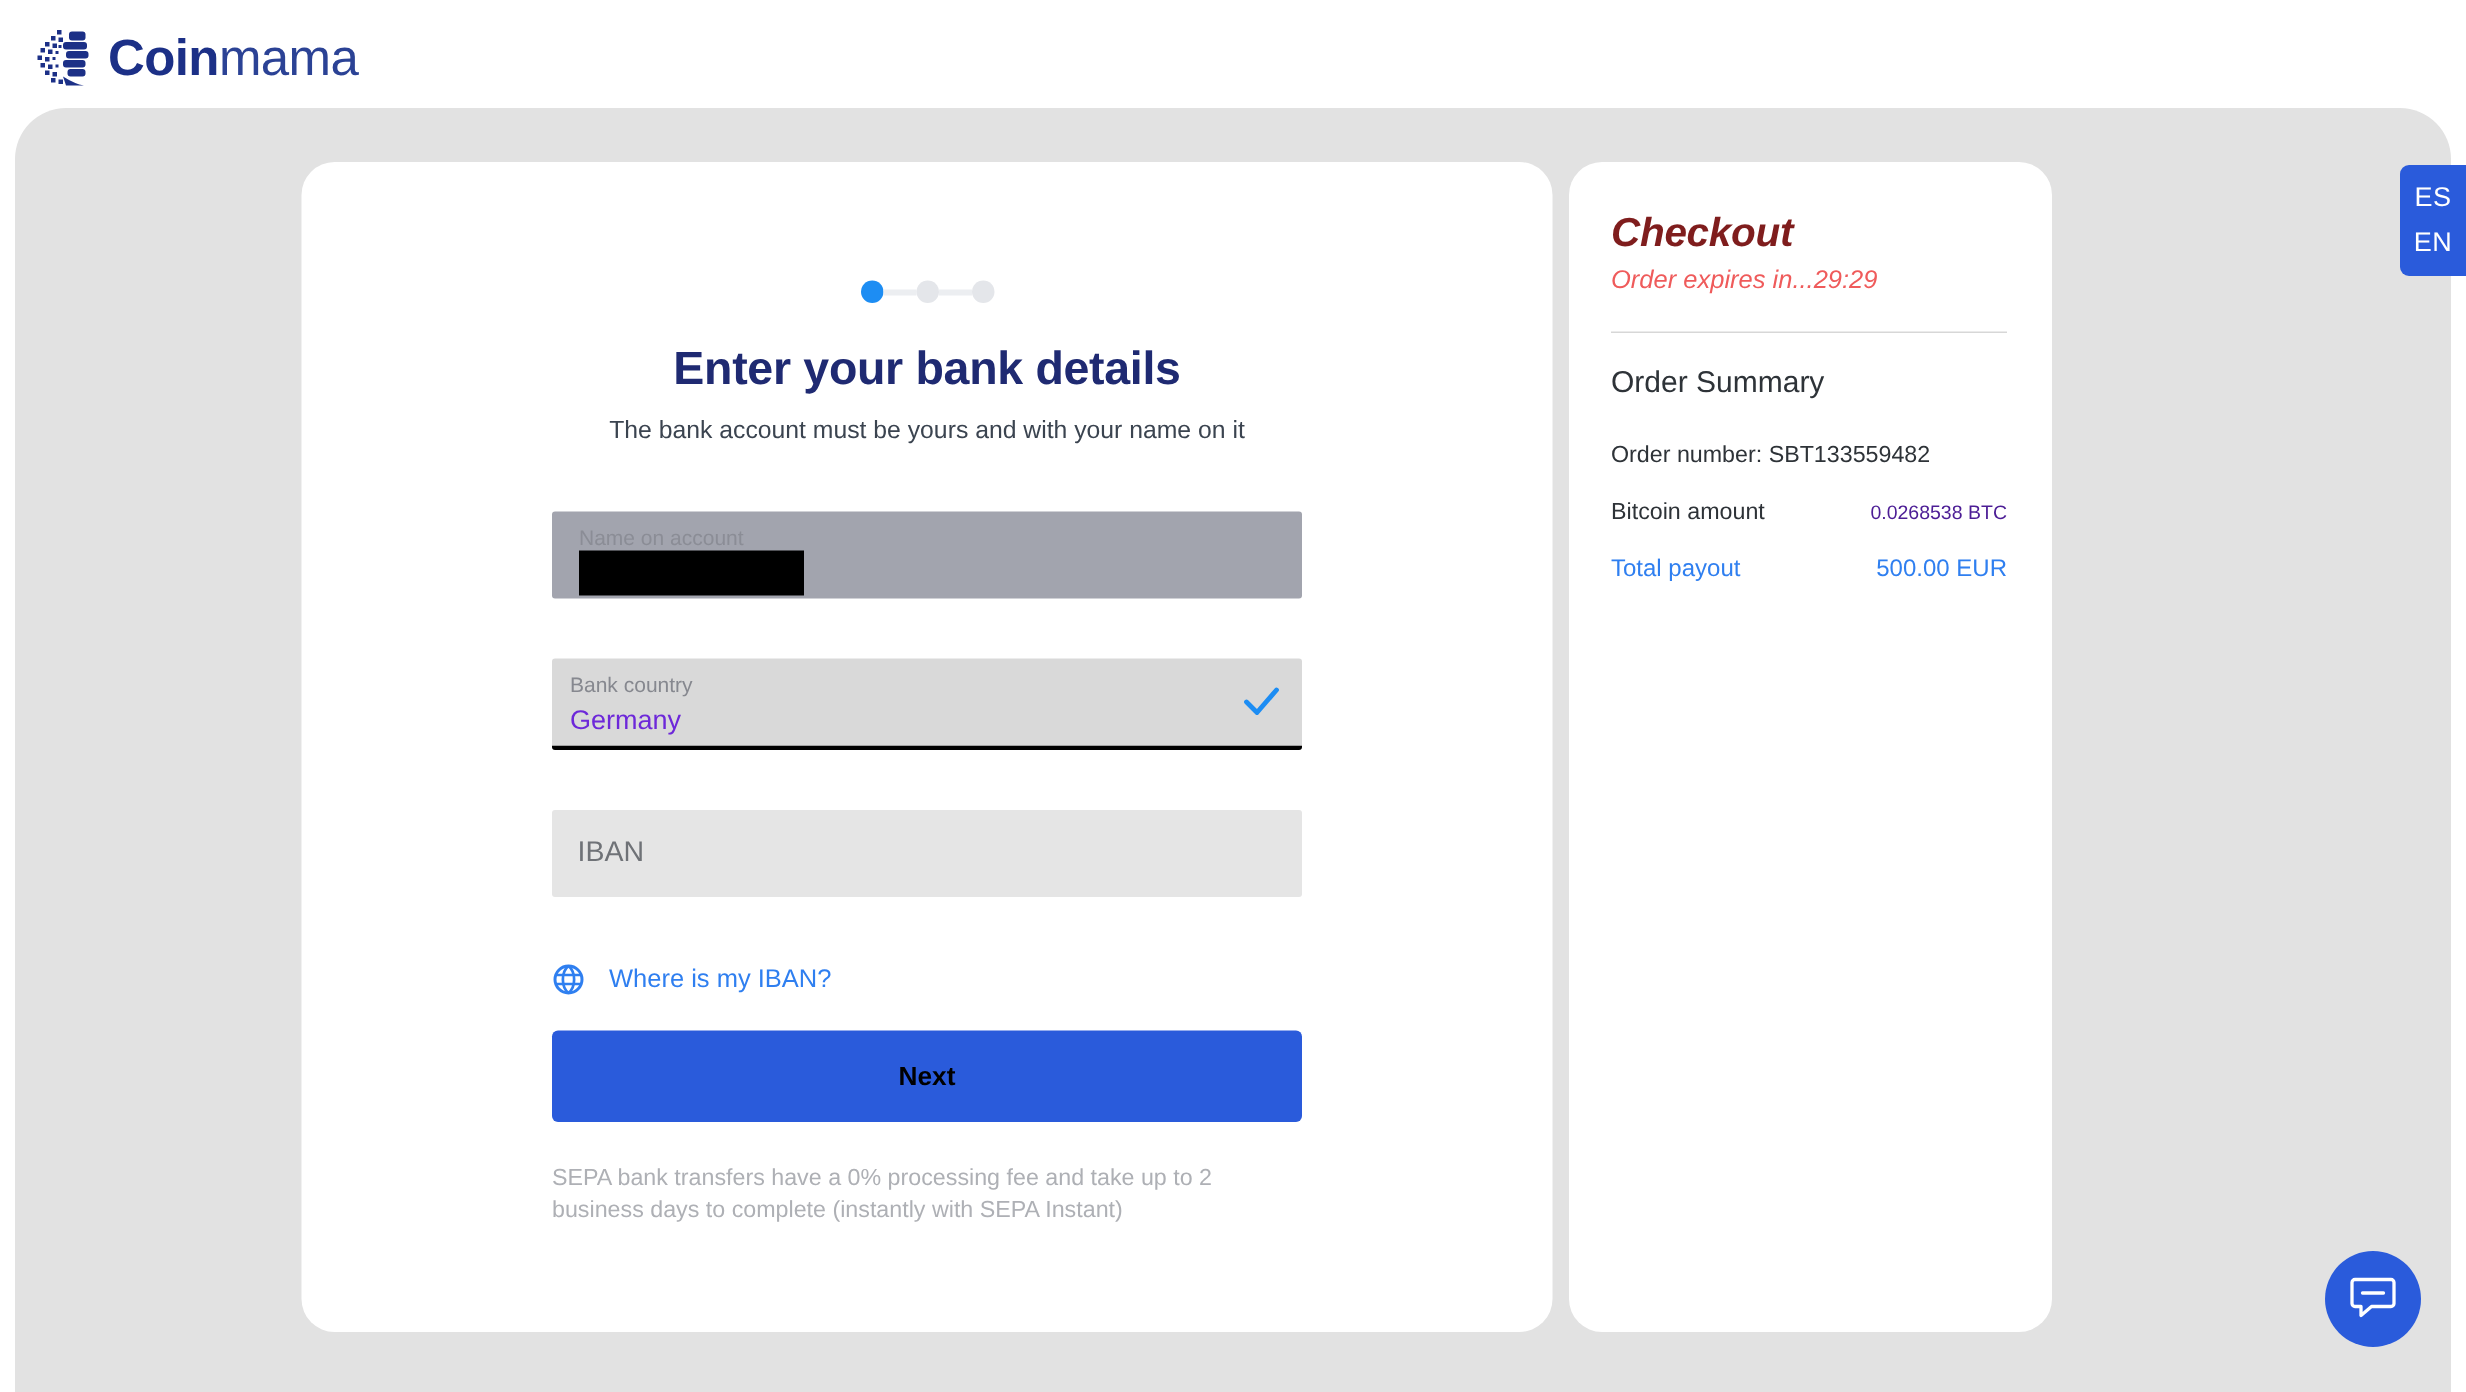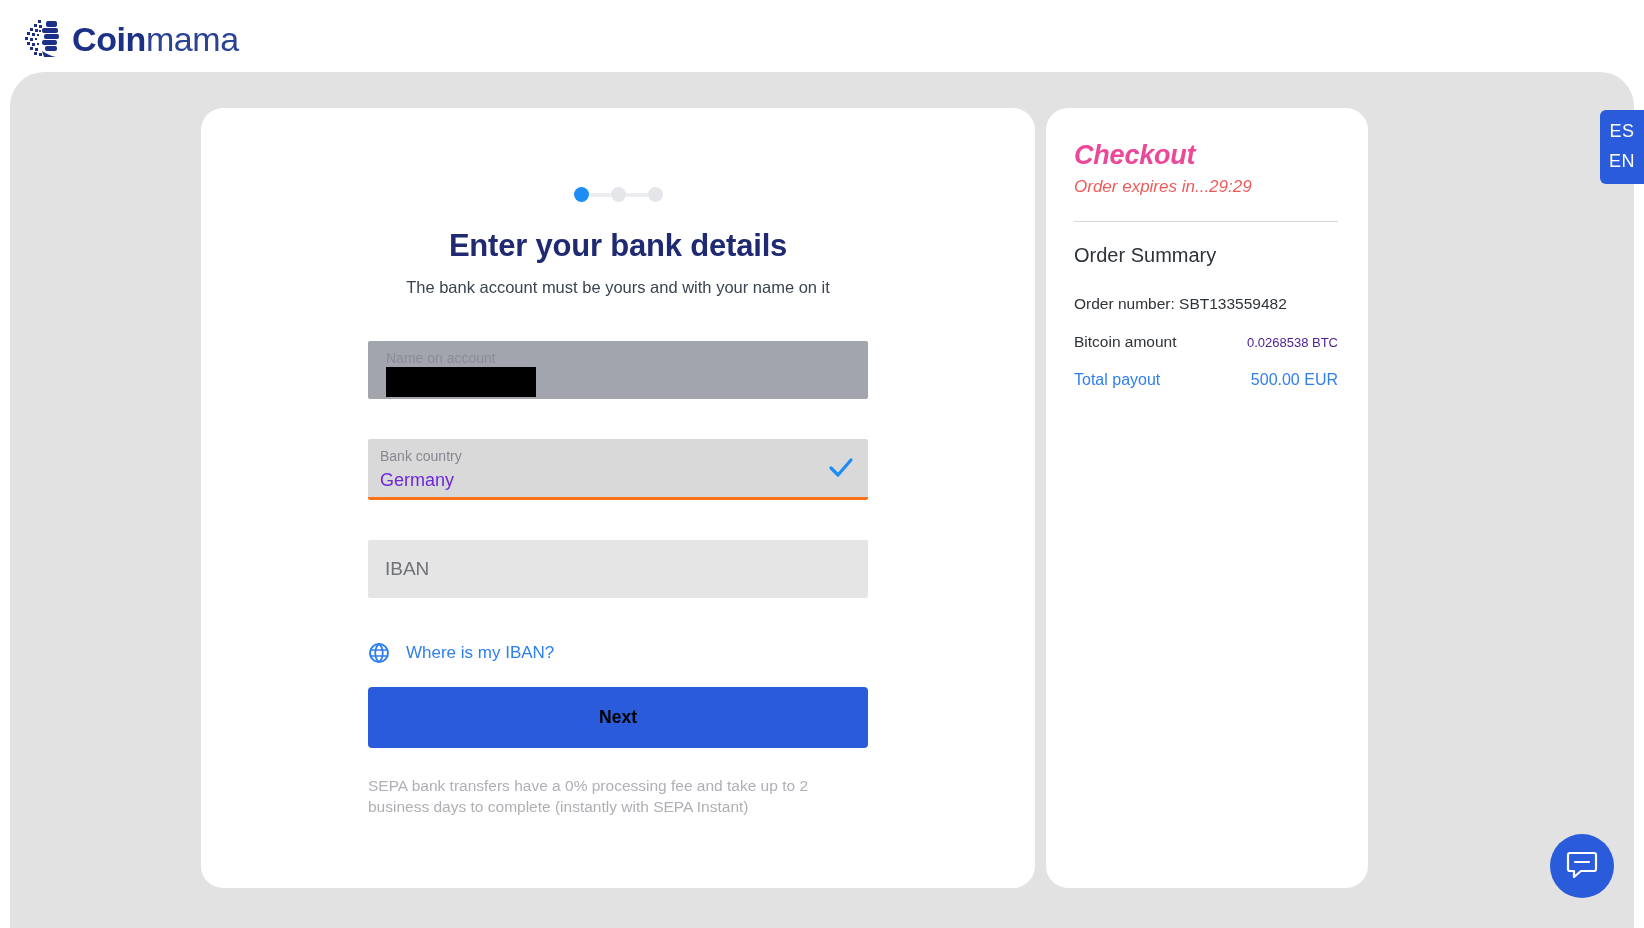--- a/index.html
+++ b/index.html
@@ -111,21 +111,21 @@
 
   .field {
     position: relative;
     height: 58px;
     border-radius: 2px;
     padding: 8px 16px 0 18px;
   }
   .field + .field { margin-top: 40px; }
 
   .field.name-field { background: #a2a4ae; }
-  .field.country-field { background: #d9d9d9; border-bottom: 3px solid #f97316; height: 61px; padding-left: 12px; }
+  .field.country-field { background: #d9d9d9; border-bottom: 3px solid #000000; height: 61px; padding-left: 12px; }
   .field.iban-field { background: #e5e5e5; height: 58px; }
 
   .field-label {
     font-size: 14px;
     color: #83858e;
     line-height: 18px;
   }
   .name-field .field-label { color: #8b8d96; }
   .country-field .field-label { color: #86888f; }
 
@@ -187,21 +187,21 @@
     font-size: 15.5px;
     line-height: 21px;
     color: #aeb0b5;
   }
 
   
   .checkout-title {
     font-size: 27px;
     font-weight: bold;
     font-style: italic;
-    color: #ec4899;
+    color: #7f1d1d;
     letter-spacing: -0.2px;
   }
   .expires {
     margin-top: 6px;
     font-size: 17px;
     font-style: italic;
     color: #ef5b5b;
   }
   .divider {
     margin-top: 24px;

